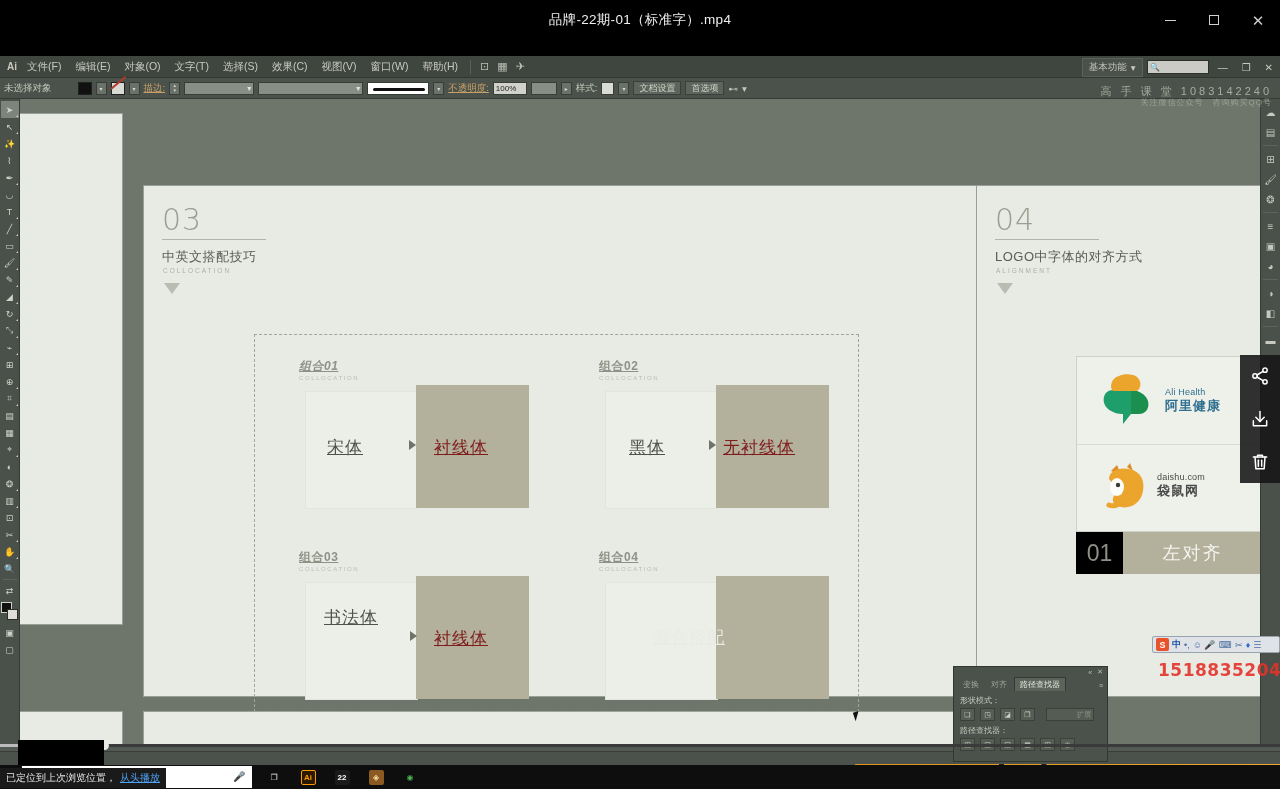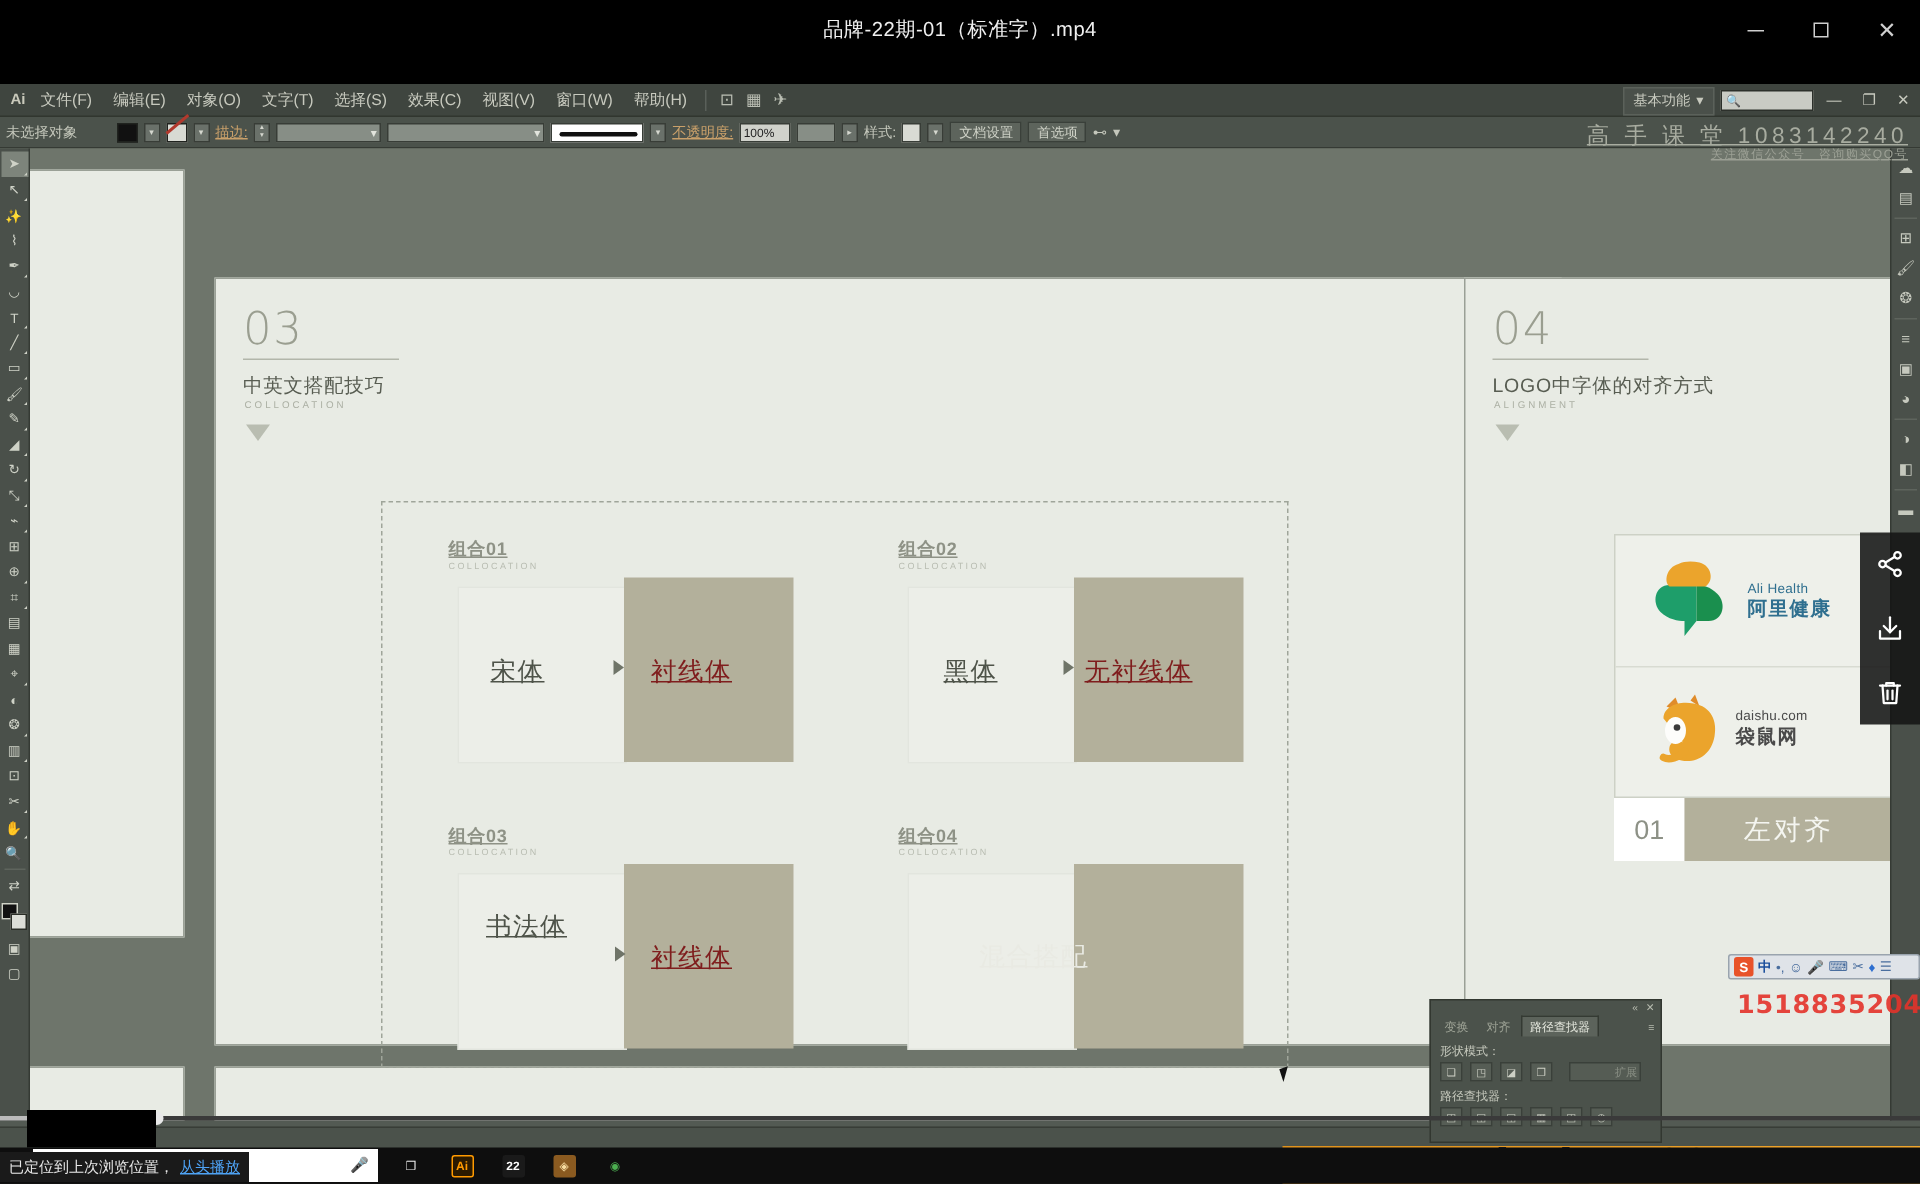--- a/index.html
+++ b/index.html
@@ -205,22 +205,22 @@
   }
   .logo-row { position: relative; height: 88px; border-bottom: 1px solid #d8dbd2; }
   .logo-row:last-child { border-bottom: none; }
   .logo-mark { position: absolute; }
   .logo-text-wrap { position: absolute; }
   .logo-en { font-size: 9px; letter-spacing: .2px; }
   .logo-cn { font-size: 13px; font-weight: bold; letter-spacing: 1px; }
 
   .align-bar { position: absolute; display: flex; height: 42px; }
   .align-num {
-    width: 47px; background: #ffffff; display: flex; align-items: center; justify-content: center;
-    font-size: 18px; color: #8d9186;
+    width: 47px; background: #000000; display: flex; align-items: center; justify-content: center;
+    font-size: 23px; color: #8d9186;
   }
   .align-txt {
     width: 139px; background: #b3b09b; display: flex; align-items: center; justify-content: center;
     font-size: 18px; color: #f4f5f0; letter-spacing: 2px;
   }
 
   
   .ai-dock {
     width: 20px; background: #4a504a; border-left: 1px solid #353a34;
     display: flex; flex-direction: column; align-items: center; padding-top: 3px;
@@ -276,22 +276,22 @@
 
   
   .wm-phone {
     position: absolute; left: 1158px; top: 660px;
     font-size: 17px; color: #e4332a; font-weight: bold; letter-spacing: .5px;
     font-family: "DejaVu Sans", sans-serif; opacity: .9;
   }
   .wm-top {
     position: absolute; right: 8px; top: 85px; text-align: right; line-height: 12px;
   }
-  .wm-top .l1 { font-size: 15px; color: #a8aca0; letter-spacing: 3px; text-decoration: underline; }
-  .wm-top .l2 { font-size: 8px; color: #9ca095; letter-spacing: 1px; text-decoration: underline; }
+  .wm-top .l1 { font-size: 11px; color: #a8aca0; letter-spacing: 3px; }
+  .wm-top .l2 { font-size: 8px; color: #9ca095; letter-spacing: 1px; }
 
   .wm-bottom-orange {
     position: absolute; left: 855px; top: 764px; width: 425px; height: 25px;
     background: linear-gradient(90deg,#e0921c,#f0a62e);
     overflow: hidden;
   }
   .wm-bottom-orange .big {
     position: absolute; left: 95px; top: -4px; font-size: 28px; color: #1f1f1f;
     font-weight: bold; font-style: italic; letter-spacing: -1px;
     font-family: "DejaVu Sans", sans-serif;
@@ -477,21 +477,21 @@
         <div class="artboard main">
           <div class="slide-pad">
             <div class="sec-num" style="left:18px; top:16px;">03</div>
             <div class="sec-rule" style="left:18px; top:53px; width:104px;"></div>
             <div class="sec-title" style="left:18px; top:62px;">中英文搭配技巧</div>
             <div class="sec-sub" style="left:19px; top:81px;">COLLOCATION</div>
             <div class="sec-tri" style="left:20px; top:97px;"></div>
 
             <div class="dashed-box" style="left:110px; top:148px; width:605px; height:378px;"></div>
 
-            <div class="combo-label" style="left:155px; top:172px;">组合01</div>
+            <div class="combo-label" style="left:155px; top:172px;font-style:italic;">组合01</div>
             <div class="combo-sub" style="left:155px; top:189px;">COLLOCATION</div>
             <div class="pair-left-box" style="left:161px; top:205px; width:113px; height:118px;"></div>
             <div class="pair-right-box" style="left:272px; top:199px; width:113px; height:123px;"></div>
             <div class="pair-text-dark" style="left:183px; top:250px;">宋体</div>
             <div class="pair-arrow" style="left:265px; top:254px;"></div>
             <div class="pair-text-light" style="left:290px; top:250px;">衬线体</div>
 
             <div class="combo-label" style="left:455px; top:172px;">组合02</div>
             <div class="combo-sub" style="left:455px; top:189px;">COLLOCATION</div>
             <div class="pair-left-box" style="left:461px; top:205px; width:113px; height:118px;"></div>

